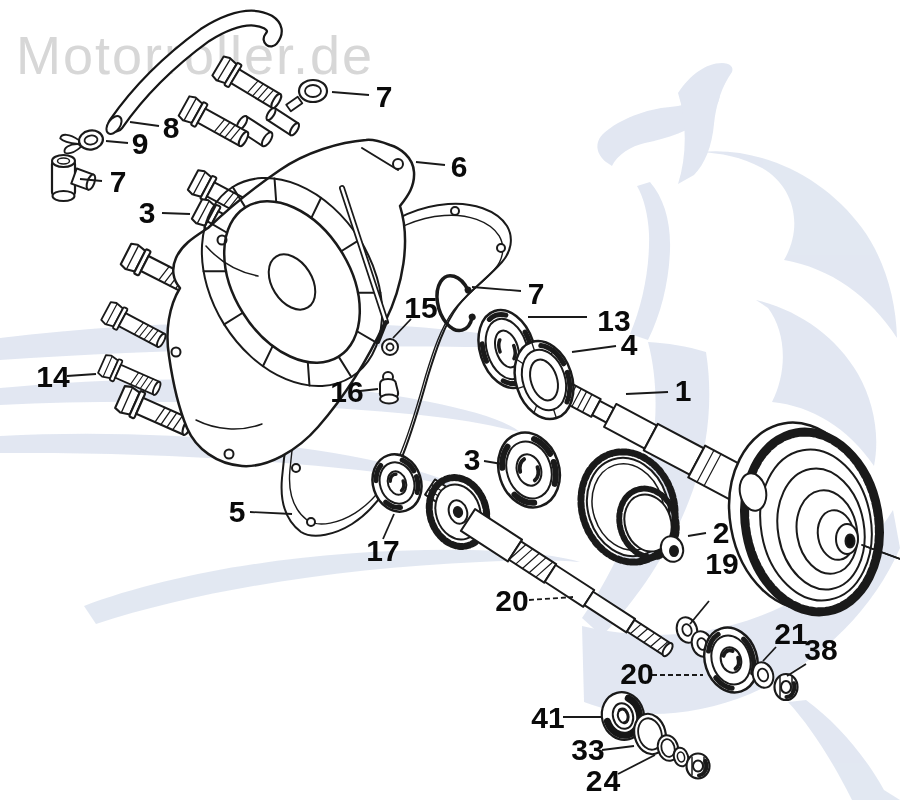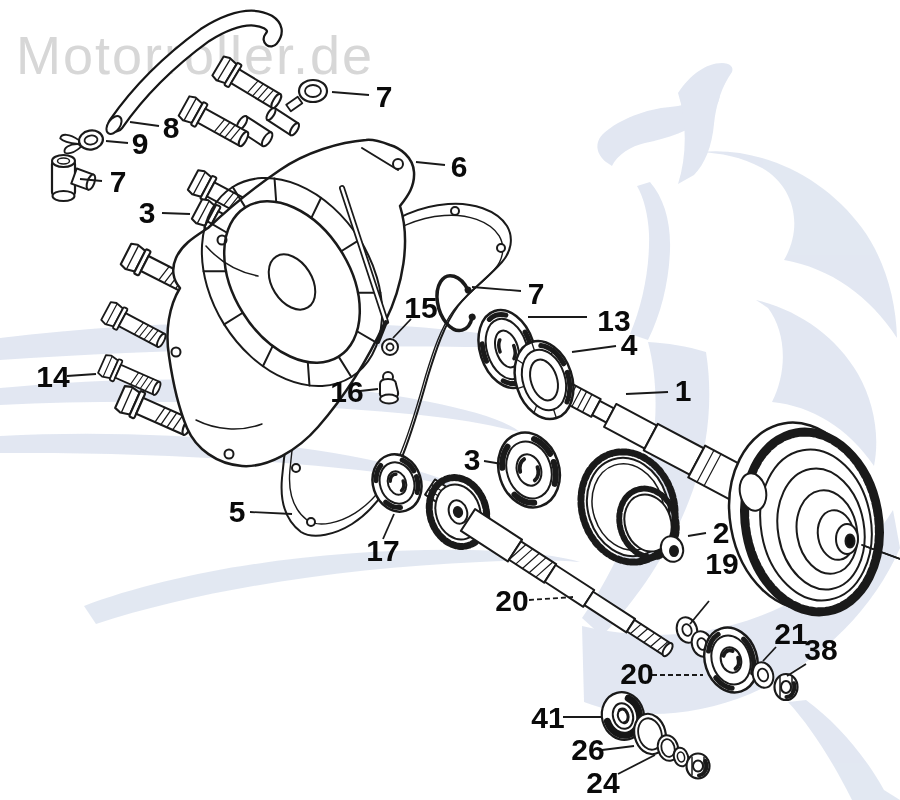--- a/index.html
+++ b/index.html
@@ -458,17 +458,17 @@
       <div class="part-label" style="left: 602px; top: 321px; margin-left: 12px;">13</div>
       <div class="part-label" style="left: 53px; top: 377px;">14</div>
       <div class="part-label" style="left: 421px; top: 308px;">15</div>
       <div class="part-label" style="left: 347px; top: 392px;">16</div>
       <div class="part-label" style="left: 383px; top: 551px;">17</div>
       <div class="part-label" style="left: 512px; top: 601px;">20</div>
       <div class="part-label" style="left: 722px; top: 564px;">19</div>
       <div class="part-label" style="left: 637px; top: 674px;">20</div>
       <div class="part-label" style="left: 791px; top: 634px;">21</div>
       <div class="part-label" style="left: 821px; top: 650px;">38</div>
-      <div class="part-label" style="left: 588px; top: 750px;">26</div>
-      <div class="part-label" style="left: 603px; top: 783px;">24</div>
+      <div class="part-label" style="left: 588px; top: 750px;">33</div>
+      <div class="part-label" style="left: 603px; top: 783px; font-family: Liberation Mono, monospace;">24</div>
       <div class="part-label" style="left: 548px; top: 718px;">41</div>
     </div>
 </div>
 
 </body></html>

